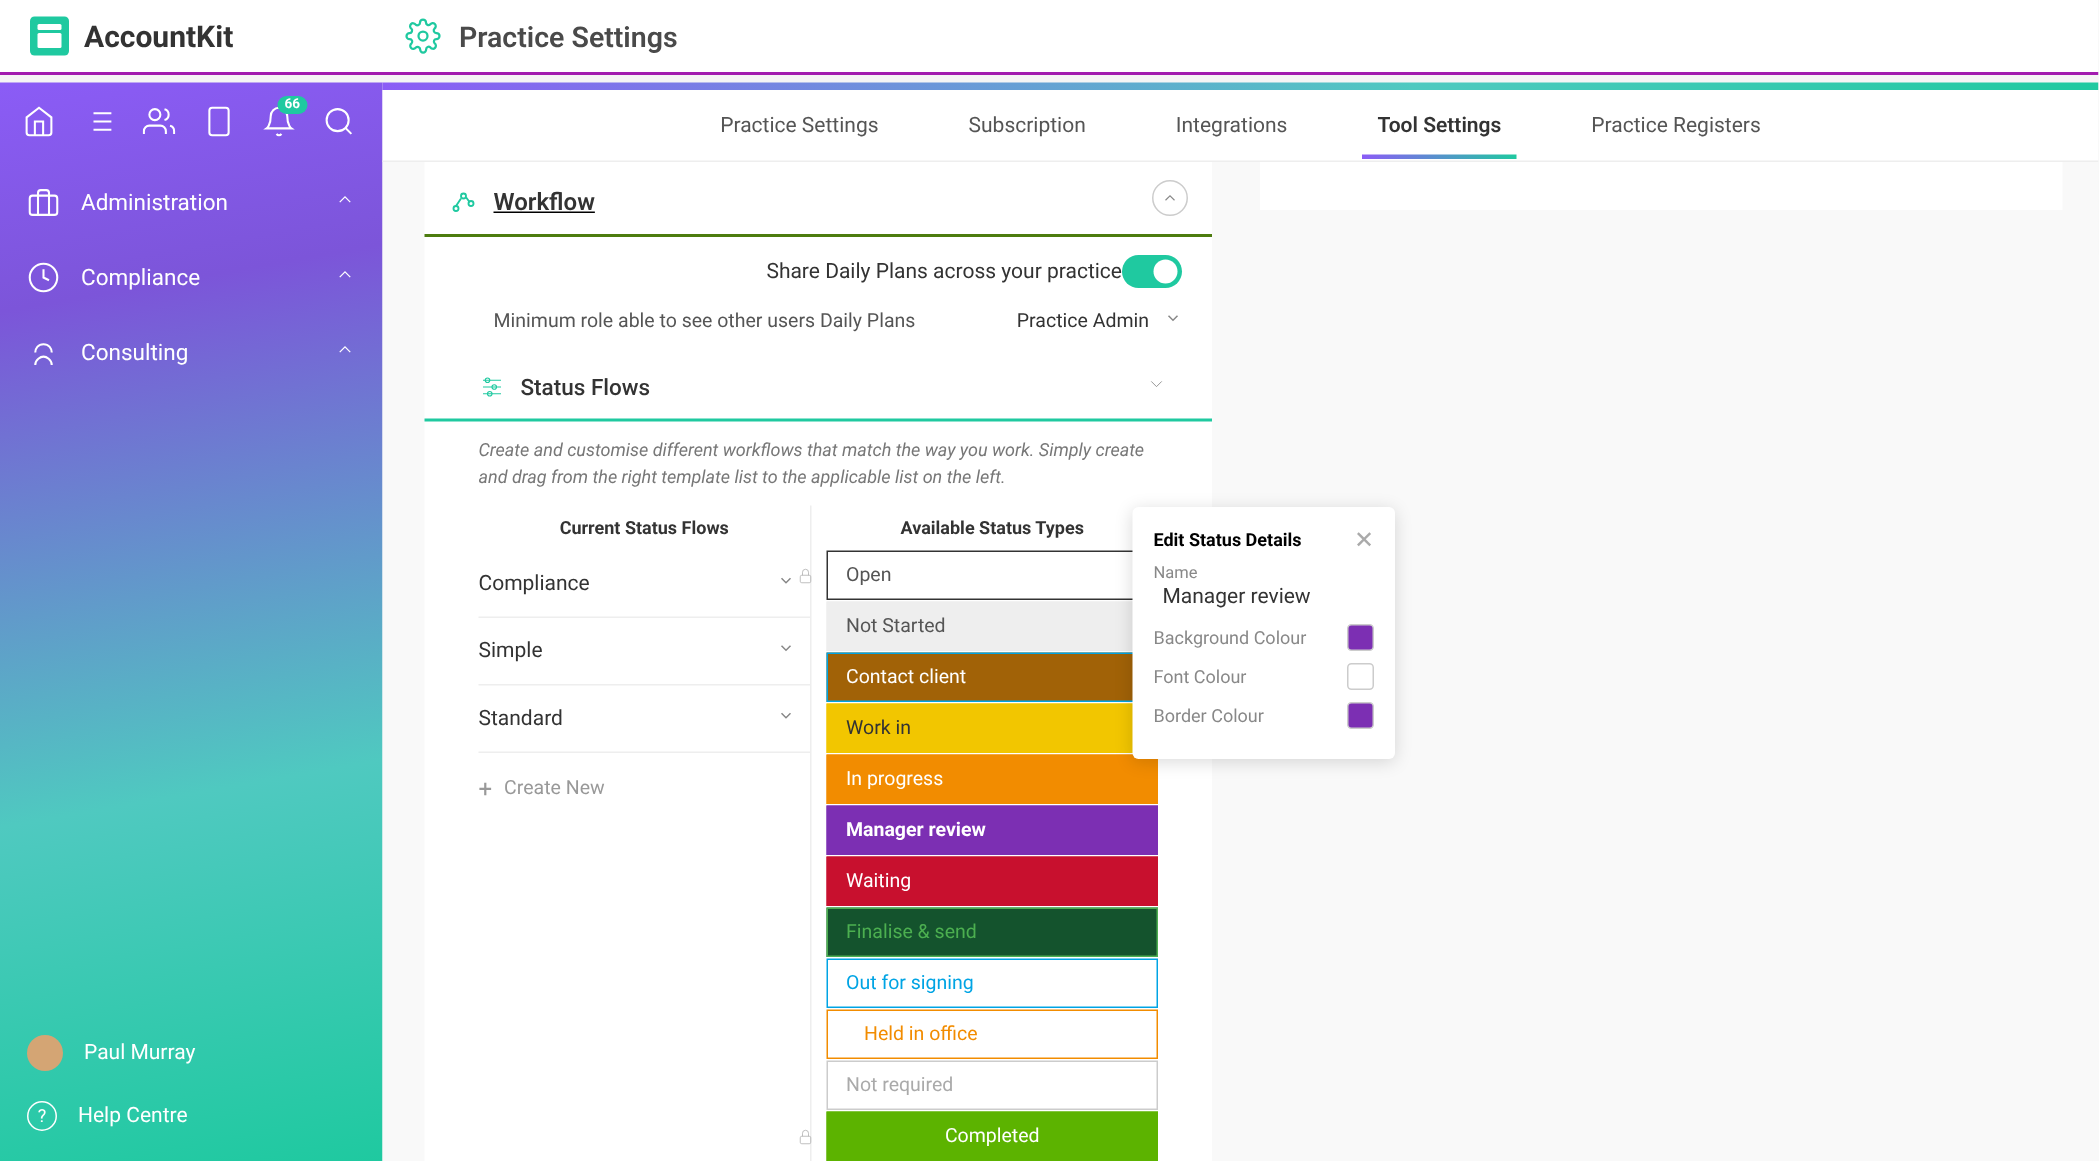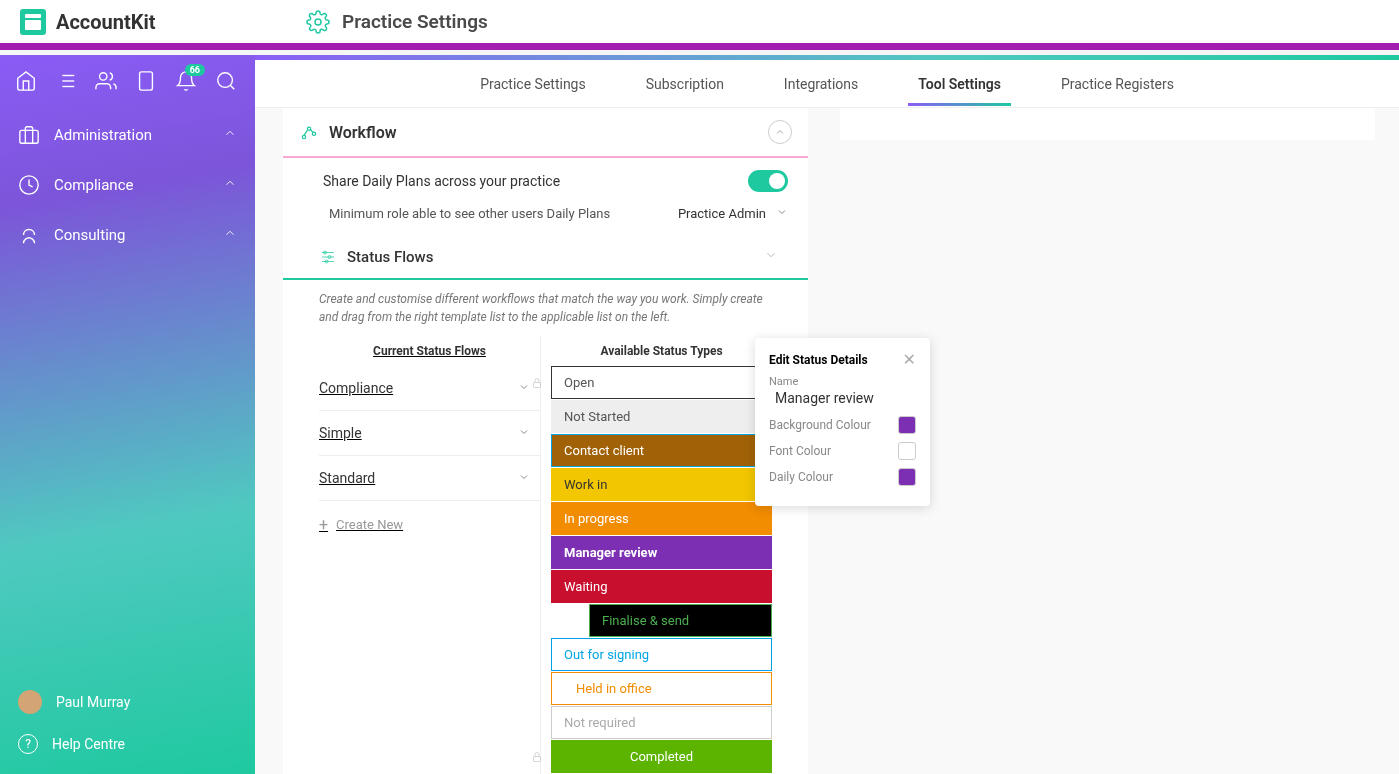--- a/index.html
+++ b/index.html
@@ -1,19 +1,19 @@
 <!DOCTYPE html>
 <html><head>
 <meta charset="utf-8">
 <style>
 * { margin: 0; padding: 0; box-sizing: border-box; font-family: -apple-system, BlinkMacSystemFont, "Segoe UI", Roboto, sans-serif; }
 body { background: #f5f5f5; width: 1399px; height: 774px; overflow: hidden; position: relative; }
 
 
-.header { height: 50px; background: #fff; display: flex; align-items: center; border-bottom: 7px solid #a21caf; gap: 36px; }
+.header { height: 50px; background: #fff; display: flex; align-items: center; border-bottom: 2px solid #a21caf; }
 .logo-area { width: 255px; display: flex; align-items: center; padding-left: 20px; gap: 10px; }
 .logo-box { width: 26px; height: 26px; background: #1fc9a0; border-radius: 3px; position: relative; }
 .logo-box::before { content: ""; position: absolute; top: 5px; left: 5px; right: 5px; height: 4px; background: #fff; border-radius: 1px; }
 .logo-box::after { content: ""; position: absolute; top: 11px; left: 5px; right: 5px; bottom: 5px; background: #fff; border-radius: 1px; }
 .logo-text { font-size: 20px; font-weight: 700; color: #333; }
 .page-title-area { display: flex; align-items: center; gap: 12px; padding-left: 15px; }
 .gear-icon { width: 24px; height: 24px; position: relative; }
 .gear-icon svg { stroke: #1fc9a0; fill: none; stroke-width: 1.5; }
 .page-title { font-size: 19px; font-weight: 600; color: #4a4a4a; }
 
@@ -38,45 +38,45 @@
 
 
 .tabs-area { position: absolute; top: 60px; left: 255px; right: 0; height: 48px; background: #fff; display: flex; align-items: center; justify-content: center; gap: 60px; border-bottom: 1px solid #eee; }
 .tab { font-size: 14px; color: #555; cursor: pointer; padding: 14px 0; position: relative; }
 .tab.active { color: #333; font-weight: 600; }
 .tab.active::after { content: ""; position: absolute; left: -10px; right: -10px; bottom: 0; height: 3px; background: linear-gradient(90deg, #8b5cf6, #1fc9a0); }
 
 
 .main { position: absolute; top: 108px; left: 255px; right: 0; bottom: 0; background: #f9f9f9; overflow: hidden; }
 .panel { position: absolute; left: 28px; top: 0; width: 525px; background: #fff; }
-.panel-header { display: flex; align-items: center; padding: 12px 16px; border-bottom: 2px solid #f9a8d4; }
+.panel-header { display: flex; align-items: flex-end; padding: 12px 16px; border-bottom: 2px solid #4d7c0f; text-decoration: underline; }
 .panel-header svg { width: 20px; height: 20px; stroke: #1fc9a0; fill: none; stroke-width: 1.5; margin-right: 10px; }
 .panel-title { font-size: 16px; font-weight: 600; color: #333; flex: 1; }
 .collapse-btn { width: 24px; height: 24px; border: 1px solid #ccc; border-radius: 50%; display: flex; align-items: center; justify-content: center; cursor: pointer; }
 .collapse-btn svg { width: 12px; height: 12px; stroke: #888; margin: 0; }
 
-.setting-row { display: flex; align-items: center; padding: 12px 20px 8px 40px; }
+.setting-row { display: flex; align-items: center; padding: 12px 20px 8px 40px; text-align: right; }
 .setting-label { flex: 1; font-size: 14px; color: #333; }
 .toggle { width: 40px; height: 22px; background: #1fc9a0; border-radius: 11px; position: relative; cursor: pointer; }
 .toggle::after { content: ""; position: absolute; right: 3px; top: 3px; width: 16px; height: 16px; background: #fff; border-radius: 50%; }
 .sub-setting { display: flex; align-items: center; padding: 6px 20px 14px 46px; font-size: 13px; color: #555; }
 .sub-setting .val { margin-left: auto; color: #333; }
 .sub-setting .chev-sm { margin-left: 10px; }
 
 .subsection { display: flex; align-items: center; padding: 12px 20px 12px 36px; border-bottom: 2px solid #1fc9a0; }
 .subsection svg { width: 18px; height: 18px; stroke: #1fc9a0; fill: none; margin-right: 10px; }
 .subsection-title { font-size: 15px; font-weight: 500; color: #333; flex: 1; }
 .sub-chev svg { width: 14px; height: 14px; stroke: #888; }
 
 .help-text { padding: 10px 36px; font-size: 12px; font-style: italic; color: #777; line-height: 1.5; }
 
 .columns { display: flex; }
 .col { flex: 1; }
 .col-header { text-align: center; font-size: 12px; font-weight: 700; color: #333; padding: 8px 0; }
-.col-left { border-right: 1px solid #eee; padding: 0 0 0 36px; text-decoration: underline; }
+.col-left { border-right: 1px solid #eee; padding: 0 0 0 36px; }
 .col-right { padding: 0 36px 0 10px; position: relative; }
 
 .flow-item { display: flex; align-items: center; padding: 14px 10px 14px 0; border-bottom: 1px solid #eee; font-size: 14px; color: #333; cursor: pointer; }
 .flow-item .chev-sm { margin-left: auto; }
 .chev-sm svg { width: 12px; height: 12px; stroke: #888; fill: none; stroke-width: 2; }
 
 .create-new { display: flex; align-items: center; padding: 14px 0; font-size: 13px; color: #999; cursor: pointer; gap: 8px; }
 .create-new .plus { font-size: 16px; }
 
 .status-item { position: relative; margin-bottom: 1px; }
@@ -299,21 +299,21 @@
             <div class="status-item">
               <div class="status-box" style="background: rgb(242, 140, 0); color: rgb(255, 255, 255); border-color: rgb(242, 140, 0);">In progress</div>
             </div>
             <div class="status-item">
               <div class="status-box" style="background: rgb(124, 47, 179); color: rgb(255, 255, 255); border-color: rgb(124, 47, 179); font-weight: 700;">Manager review</div>
             </div>
             <div class="status-item">
               <div class="status-box" style="background: rgb(200, 16, 46); color: rgb(255, 255, 255); border-color: rgb(200, 16, 46);">Waiting</div>
             </div>
             <div class="status-item">
-              <div class="status-box" style="background: #000000; color: rgb(76, 175, 80); border-color: rgb(76, 175, 80); margin-left: 38px;">Finalise &amp; send</div>
+              <div class="status-box" style="background: #14532d; color: rgb(76, 175, 80); border-color: rgb(76, 175, 80);">Finalise &amp; send</div>
             </div>
             <div class="status-item">
               <div class="status-box" style="background: rgb(255, 255, 255); color: rgb(0, 164, 228); border-color: rgb(0, 164, 228);">Out for signing</div>
             </div>
             <div class="status-item">
               <div class="status-box" style="background: rgb(255, 255, 255); color: rgb(242, 140, 0); border-color: rgb(242, 140, 0); padding-left: 24px;">Held in office</div>
             </div>
             <div class="status-item">
               <div class="status-box" style="background: rgb(255, 255, 255); color: rgb(170, 170, 170); border-color: rgb(204, 204, 204);">Not required</div>
             </div>
@@ -340,17 +340,17 @@
     <div class="popup-value">Manager review</div>
     <div class="color-row">
       <div class="color-label">Background Colour</div>
       <div class="color-swatch" style="background:#7c2fb3"></div>
     </div>
     <div class="color-row">
       <div class="color-label">Font Colour</div>
       <div class="color-swatch" style="background:#ffffff"></div>
     </div>
     <div class="color-row">
-      <div class="color-label">Daily Colour</div>
+      <div class="color-label">Border Colour</div>
       <div class="color-swatch" style="background:#7c2fb3"></div>
     </div>
   </div>
 </div>
 
 </body></html>

